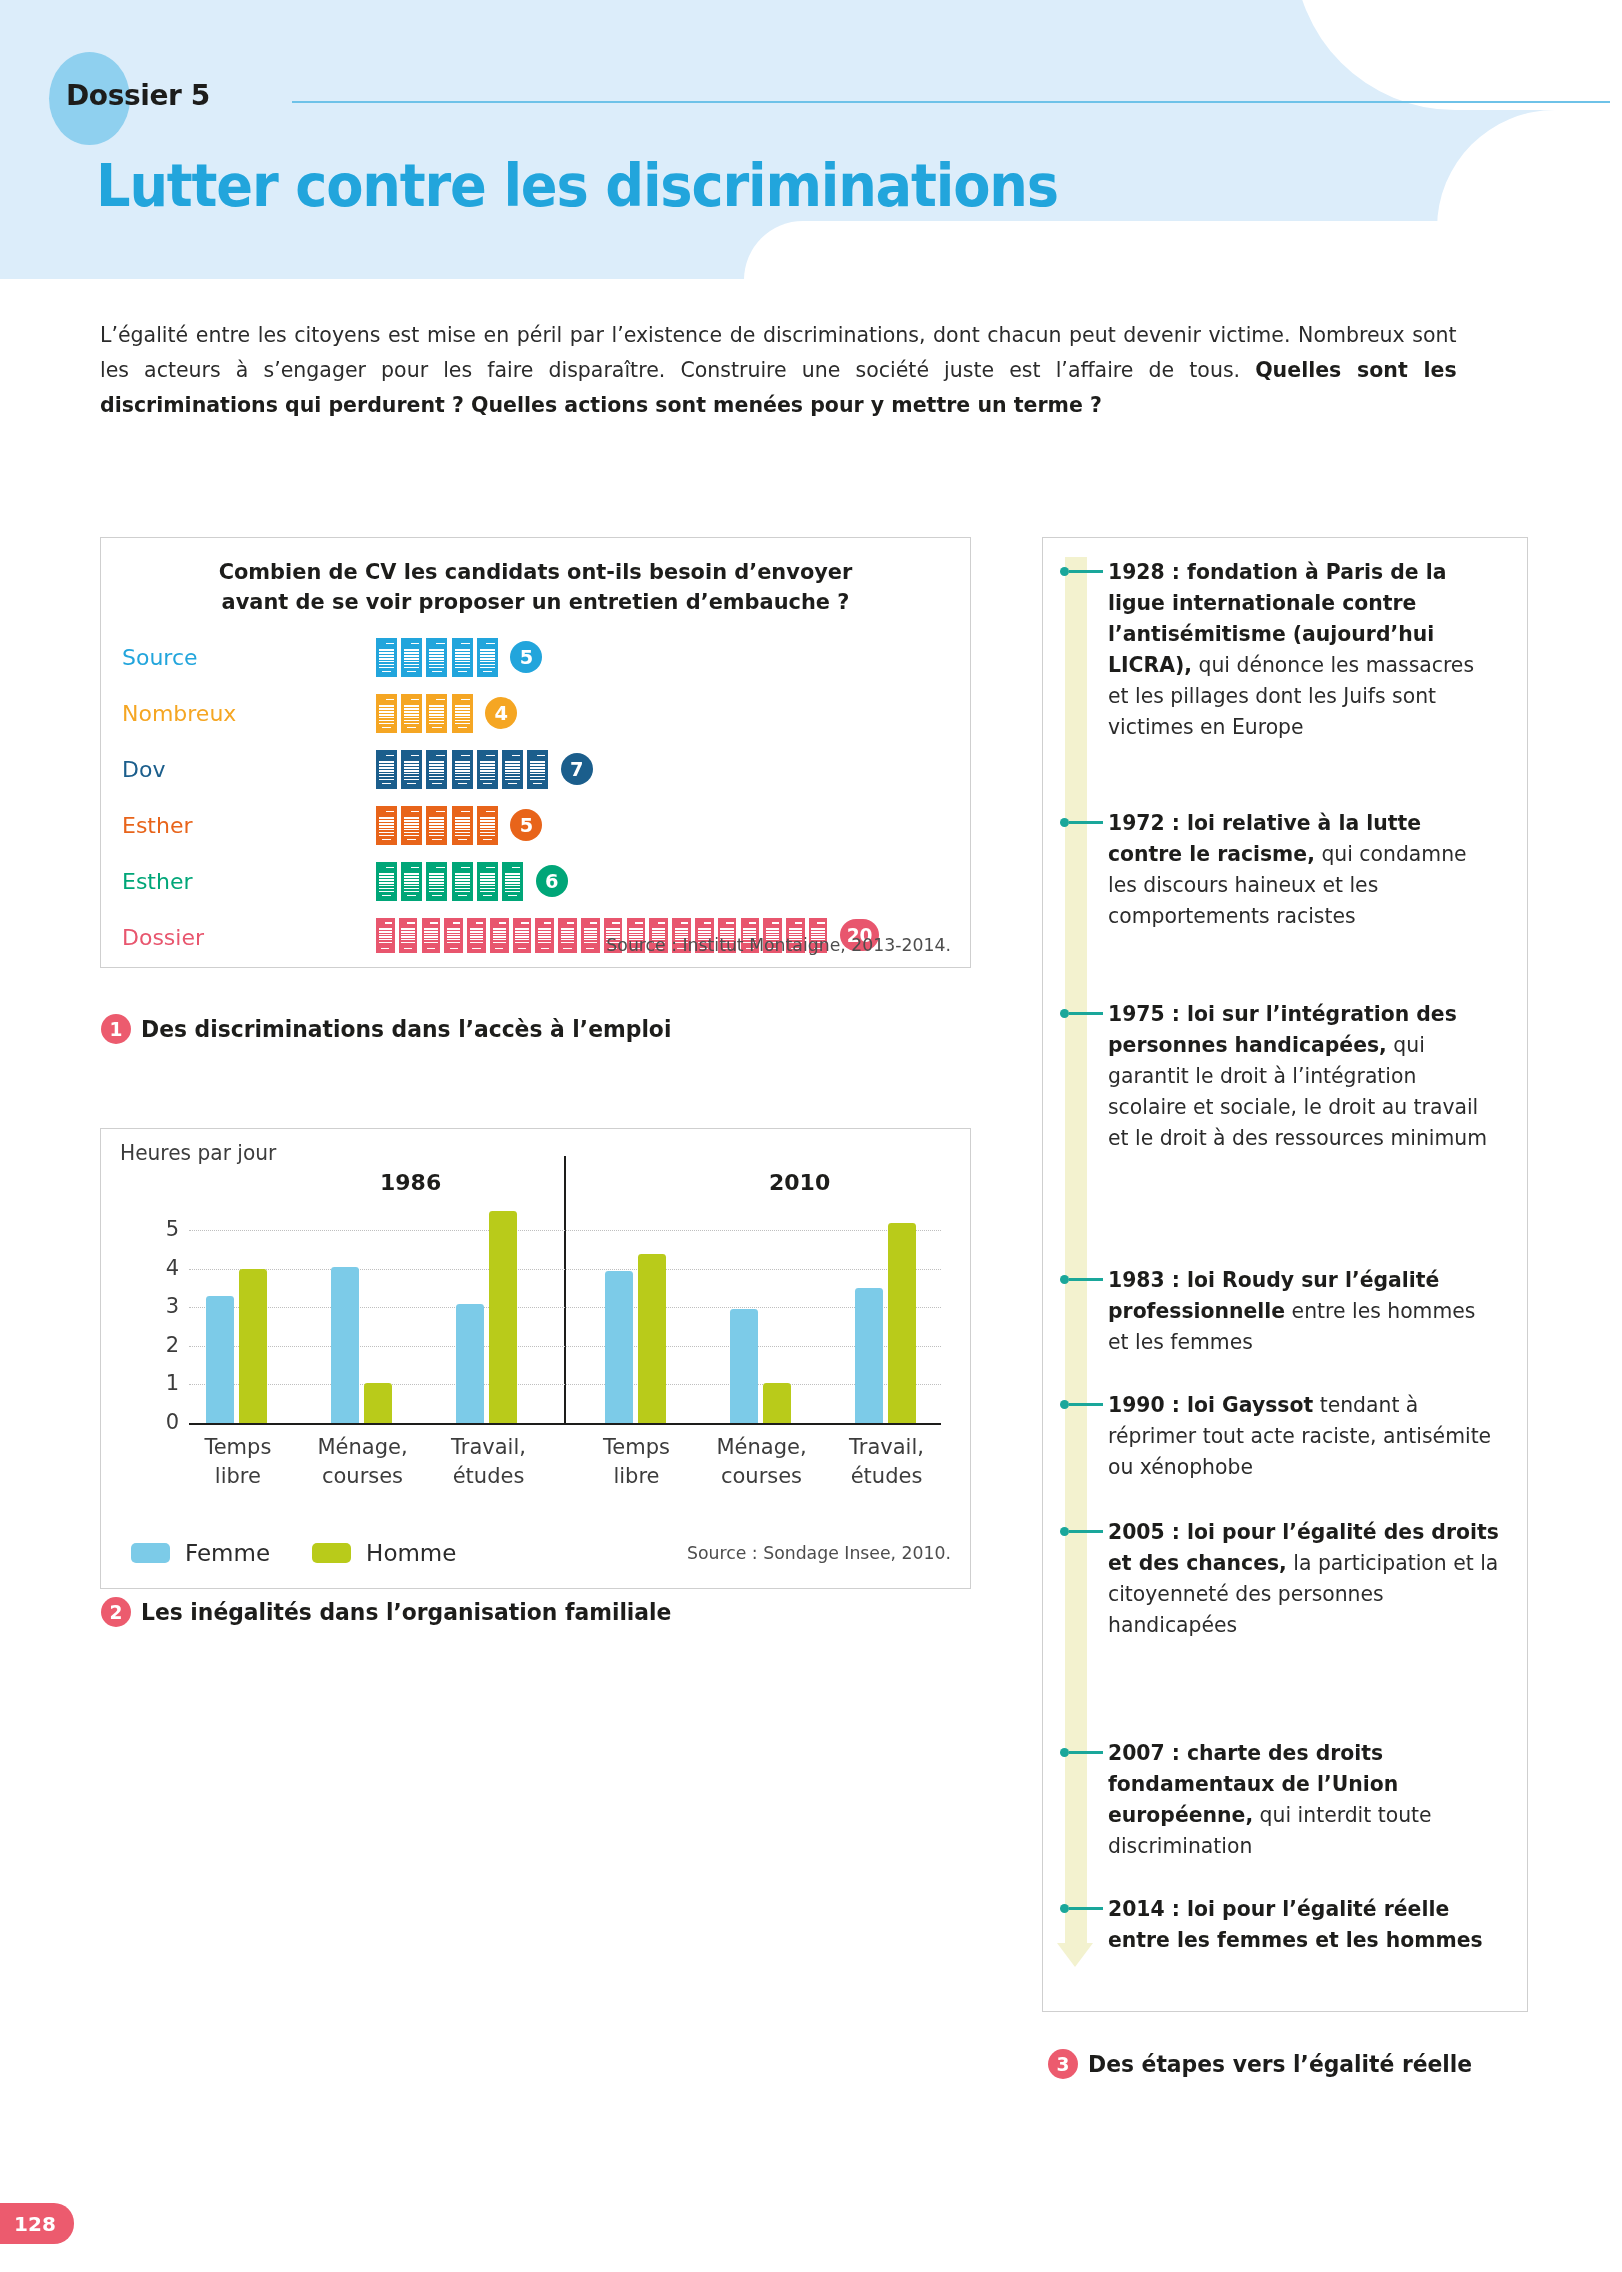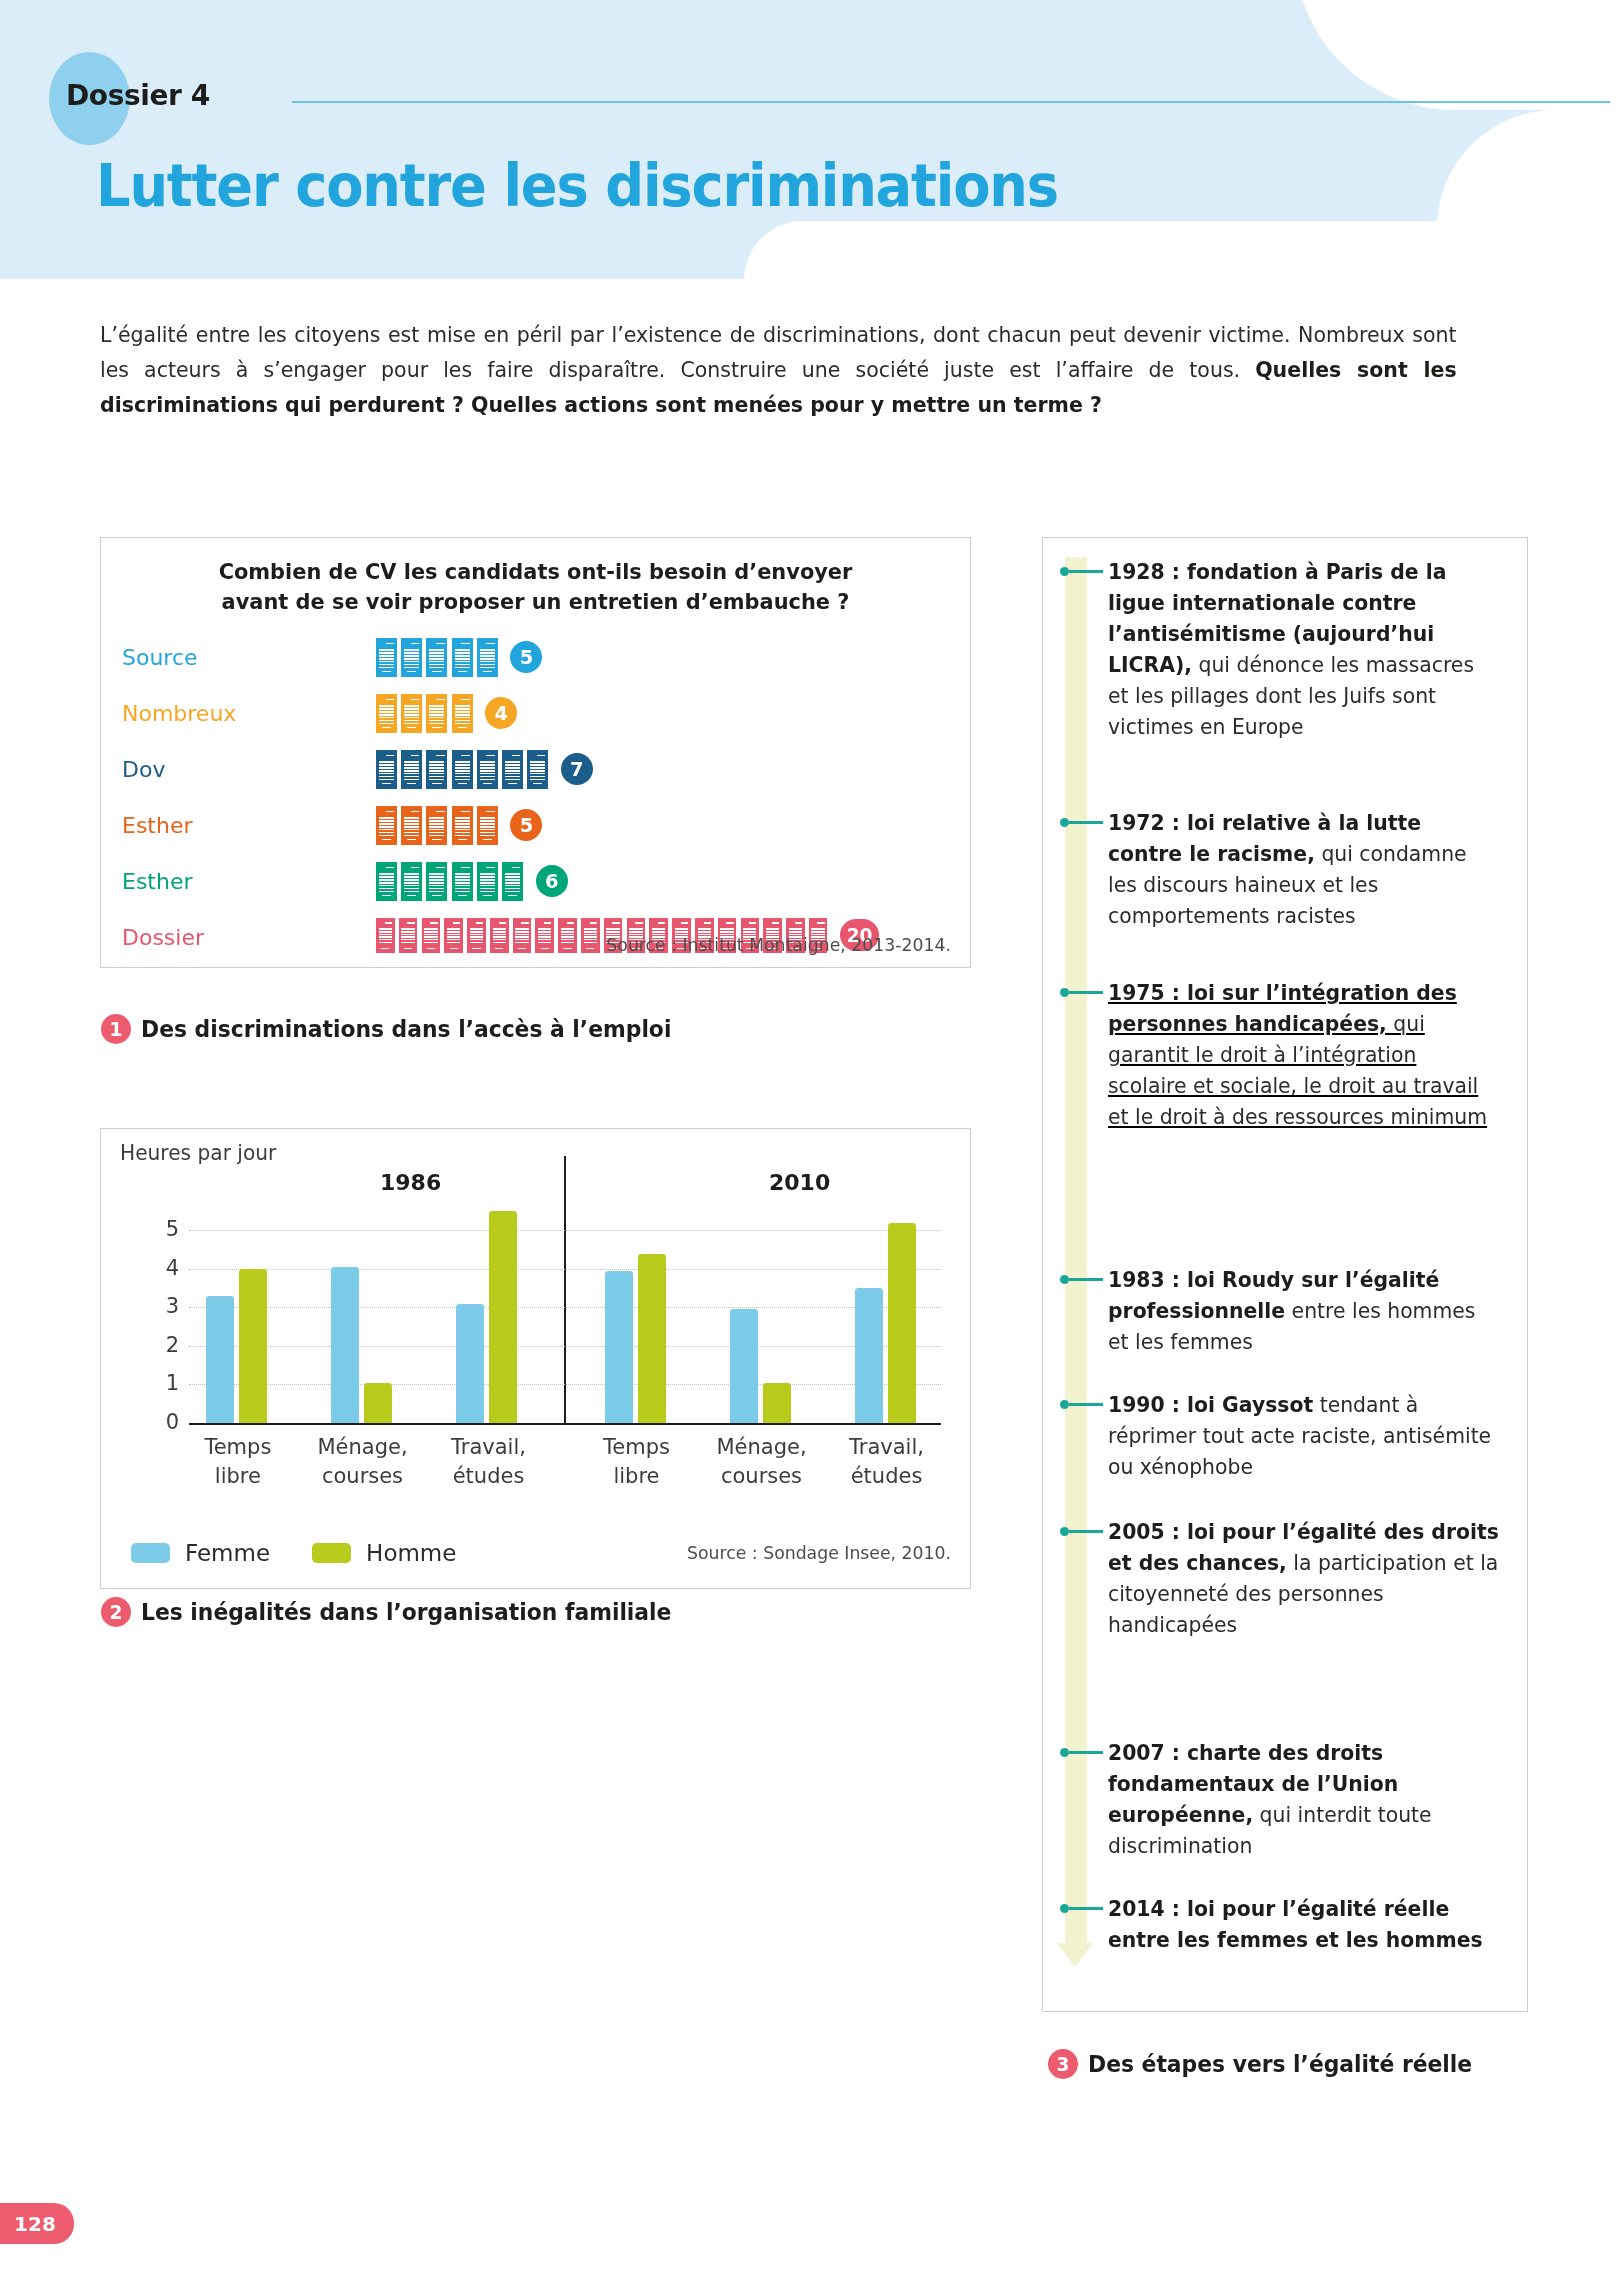--- a/index.html
+++ b/index.html
@@ -263,21 +263,21 @@
 </head>
 <body>
 
 <div class="page">
 
   <div class="header">
     <div class="blob-a"></div>
     <div class="blob-b"></div>
     <div class="blob-c"></div>
     <div class="dossier-oval"></div>
-    <div class="dossier-label">Dossier 4</div>
+    <div class="dossier-label">Dossier 5</div>
     <div class="header-rule"></div>
     <div class="page-title">Lutter contre les discriminations</div>
   </div>
 
   <p class="intro">
     <span>L’égalité entre les citoyens est mise en péril par l’existence de discriminations, dont chacun peut devenir victime. Nombreux sont les acteurs à s’engager pour les faire disparaître. Construire une société juste est l’affaire de tous. </span><b>Quelles sont les discriminations qui perdurent ? Quelles actions sont menées pour y mettre un terme ?</b>
   </p>
 
   <div class="card" id="card-cv">
     <div class="cv-title">
@@ -967,21 +967,21 @@
           </div>
           <div class="tl-text"><b>1928 : fondation à Paris de la ligue internationale contre l’antisémitisme (aujourd’hui LICRA),</b><span> qui dénonce les massacres et les pillages dont les Juifs sont victimes en Europe</span></div>
         </div>
         <div class="tl-item" style="top: 270px;">
           <div class="tl-marker">
             <div class="dot"></div>
             <div class="dash"></div>
           </div>
           <div class="tl-text"><b>1972 : loi relative à la lutte contre le racisme,</b><span> qui condamne les discours haineux et les comportements racistes</span></div>
         </div>
-        <div class="tl-item" style="top: 440px; text-decoration: underline;">
+        <div class="tl-item" style="top: 461px;">
           <div class="tl-marker">
             <div class="dot"></div>
             <div class="dash"></div>
           </div>
           <div class="tl-text"><b>1975 : loi sur l’intégration des personnes handicapées,</b><span> qui garantit le droit à l’intégration scolaire et sociale, le droit au travail et le droit à des ressources minimum</span></div>
         </div>
         <div class="tl-item" style="top: 727px;">
           <div class="tl-marker">
             <div class="dot"></div>
             <div class="dash"></div>

